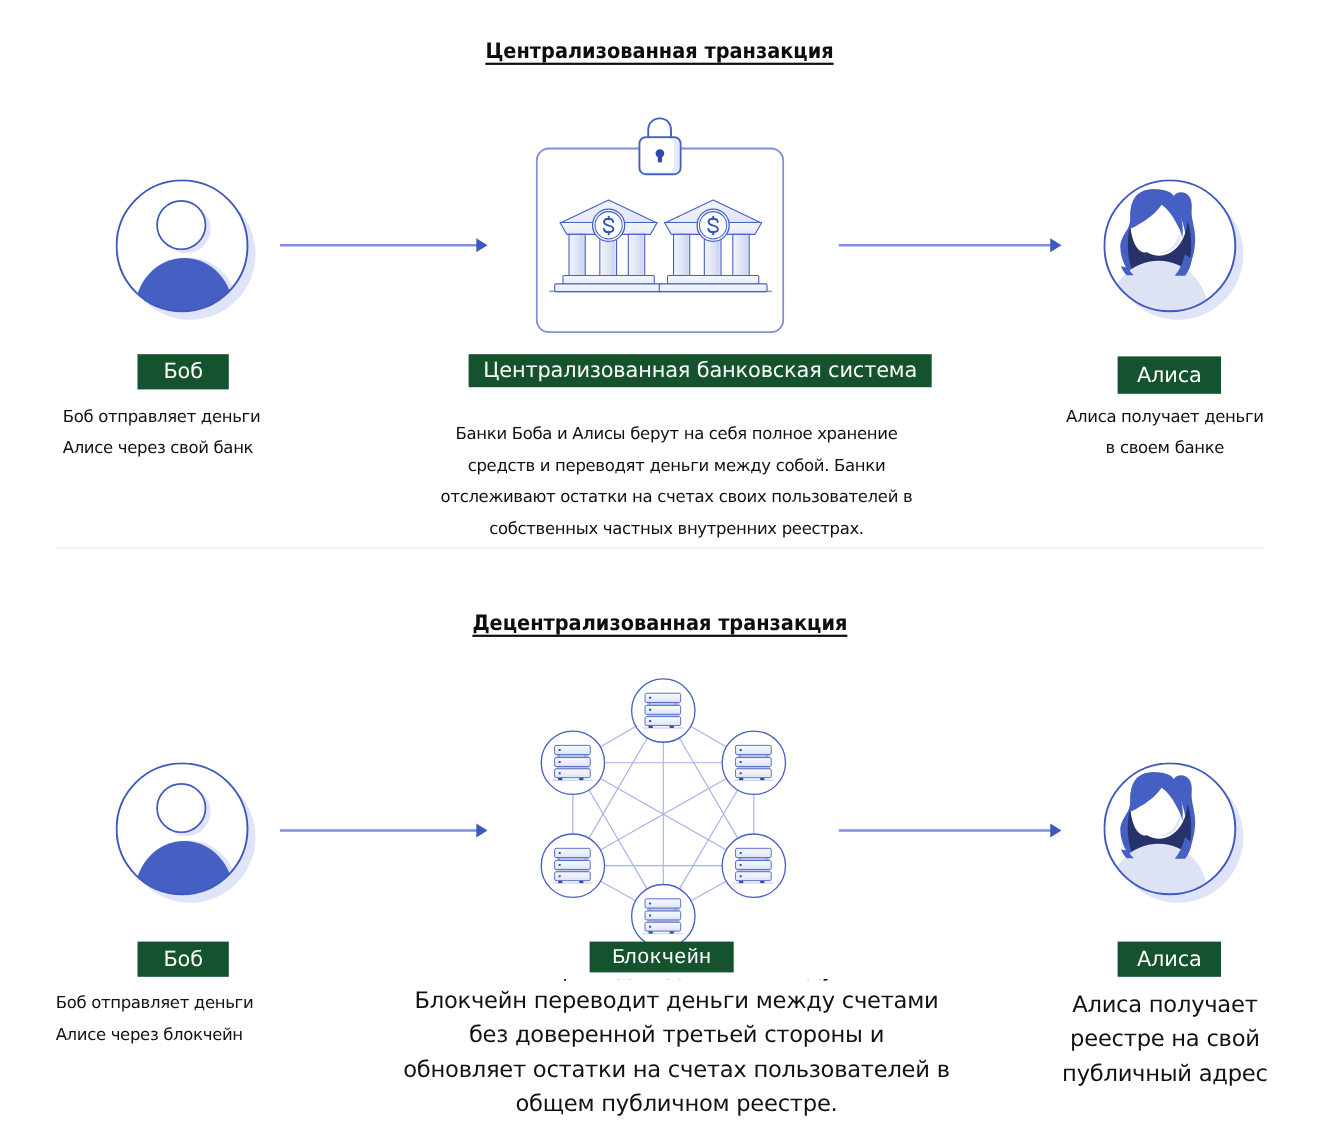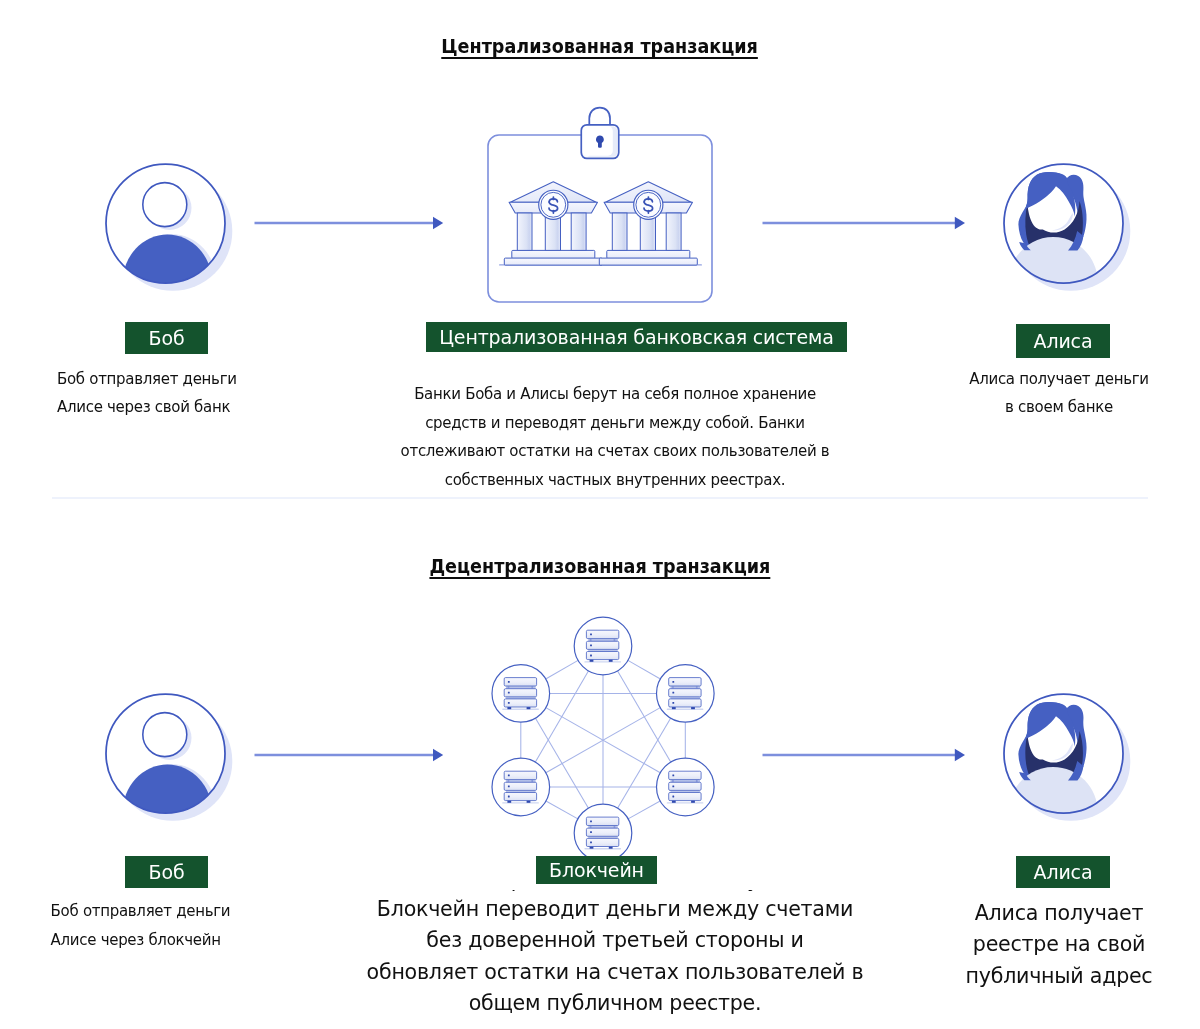--- a/index.html
+++ b/index.html
@@ -592,21 +592,21 @@
   <path d="M22.6 80.5 C23.8 83.2 25.6 85.5 27.8 87.2 L21.4 87.2 C19.0 85.2 17.2 82.4 16.2 79.0 Z" fill="#4560c2"></path>
   <path d="M80.4 73.0 C79.8 79.0 77.4 84.0 74.4 87.6 L65.0 87.6 C69.4 82.4 72.6 75.6 74.2 68 Z" fill="#4560c2"></path>
 </g>
 <circle cx="60.5" cy="60.5" r="59.5" fill="none" stroke="#3f58bf" stroke-width="1.75"></circle>
 </svg>
       </div>
       <div class="ghost" style="left:315px;top:889.6px;width:600px;height:2.6px;">
         <div class="inner" style="top:-24.2px;">Блокчейн переводит деньги между счетами</div>
       </div>
       <div class="chip" style="left:125px;top:856px;width:83px;height:32px;">Боб</div>
-      <div class="chip" style="left:536px;top:856px;width:121px;height:28px;">Блокчейн</div>
+      <div class="chip" style="left:536px;top:856px;width:131px;height:28px;font-family:Liberation Mono, monospace;">Блокчейн</div>
       <div class="chip" style="left:1016px;top:856px;width:94px;height:32px;">Алиса</div>
       <div class="para" style="left:50.6px;top:897px;text-align:left;">Боб отправляет деньги
 Алисе через блокчейн</div>
       <div class="para p2" style="left:315px;top:894px;width:600px;">Блокчейн переводит деньги между счетами
 без доверенной третьей стороны и
 обновляет остатки на счетах пользователей в
 общем публичном реестре.</div>
       <div class="para p2" style="left:918px;top:898px;width:282px;">Алиса получает
 реестре на свой
 публичный адрес</div>

